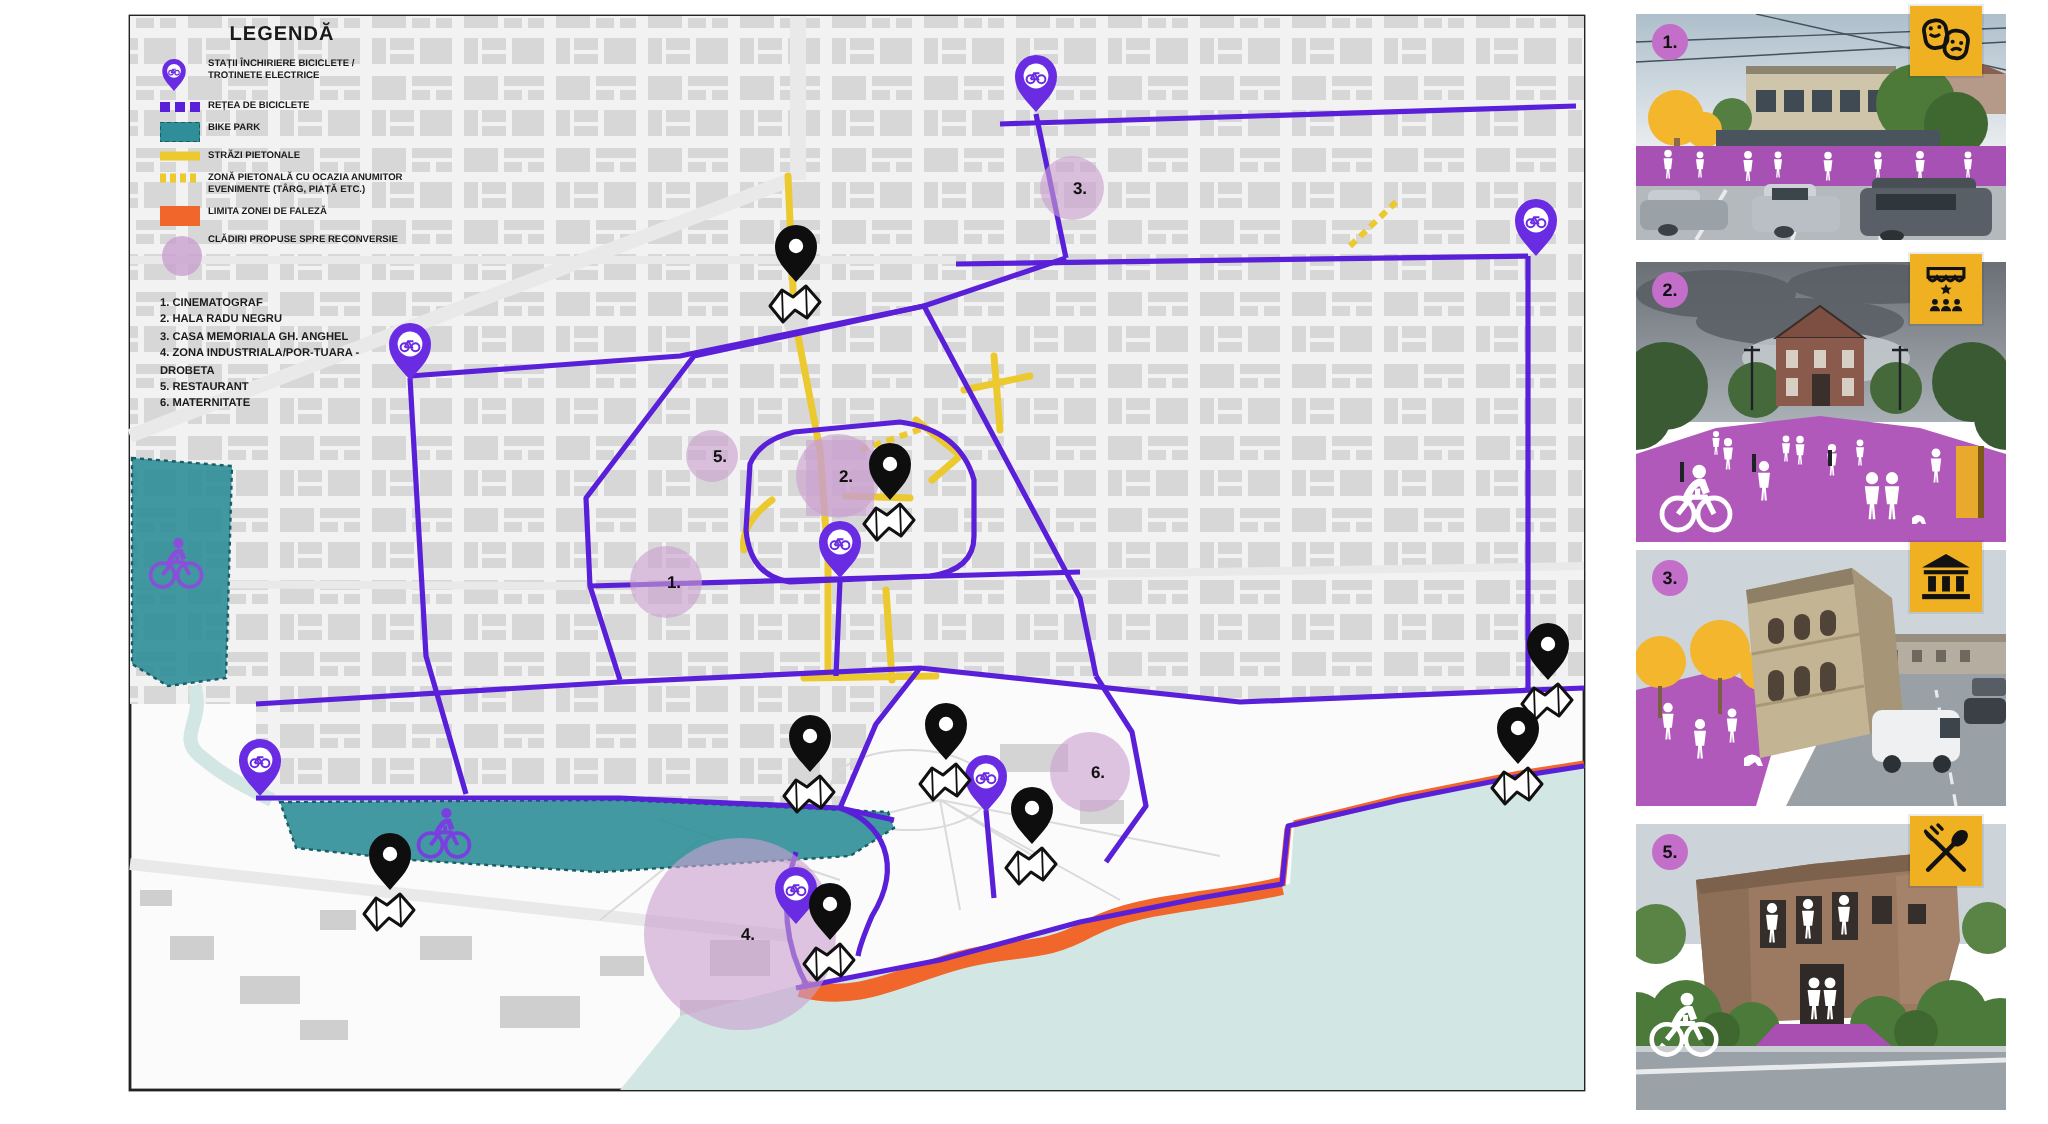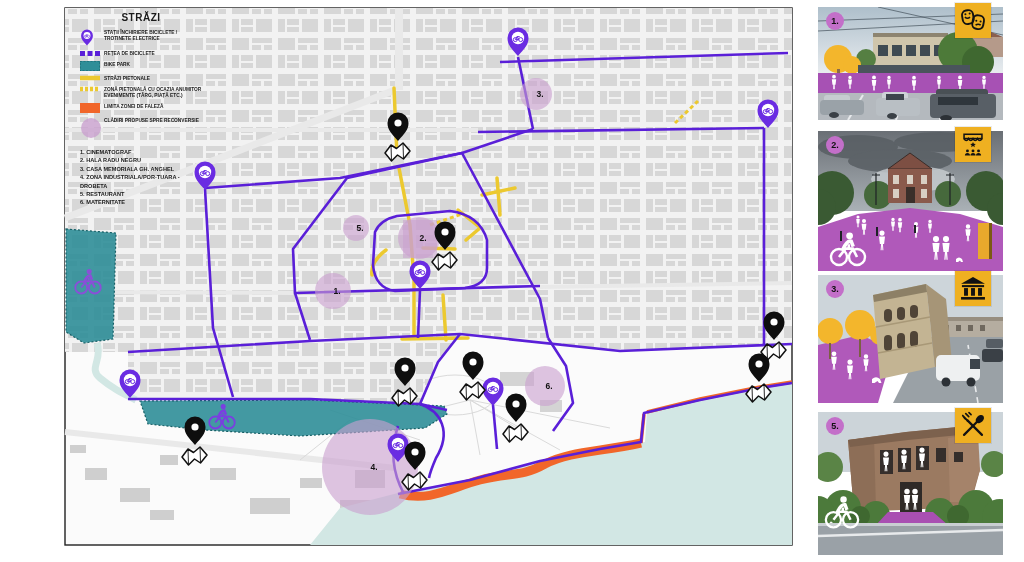--- a/index.html
+++ b/index.html
@@ -192,21 +192,21 @@
         <use href="#sym-poi-pin" transform="translate(473,380)"></use>
         <use href="#sym-poi-pin" transform="translate(516,422)"></use>
         <use href="#sym-poi-pin" transform="translate(195,445)"></use>
         <use href="#sym-poi-pin" transform="translate(415,470)"></use>
         <use href="#sym-poi-pin" transform="translate(774,340)"></use>
         <use href="#sym-poi-pin" transform="translate(759,382)"></use>
       </g>
 </svg>
 
 <div class="legend">
-  <div class="legend-title">STRĂZI</div>
+  <div class="legend-title">LEGENDĂ</div>
 
   <div class="lg-row">
     <span class="lg-swatch">
       <svg width="14" height="17" viewBox="0 0 14 17">
             <use href="#sym-bike-pin" transform="translate(7,16.5) scale(0.56)"></use>
           </svg>
     </span>
     <span class="lg-label">STAȚII ÎNCHIRIERE BICICLETE / TROTINETE ELECTRICE</span>
   </div>
 

